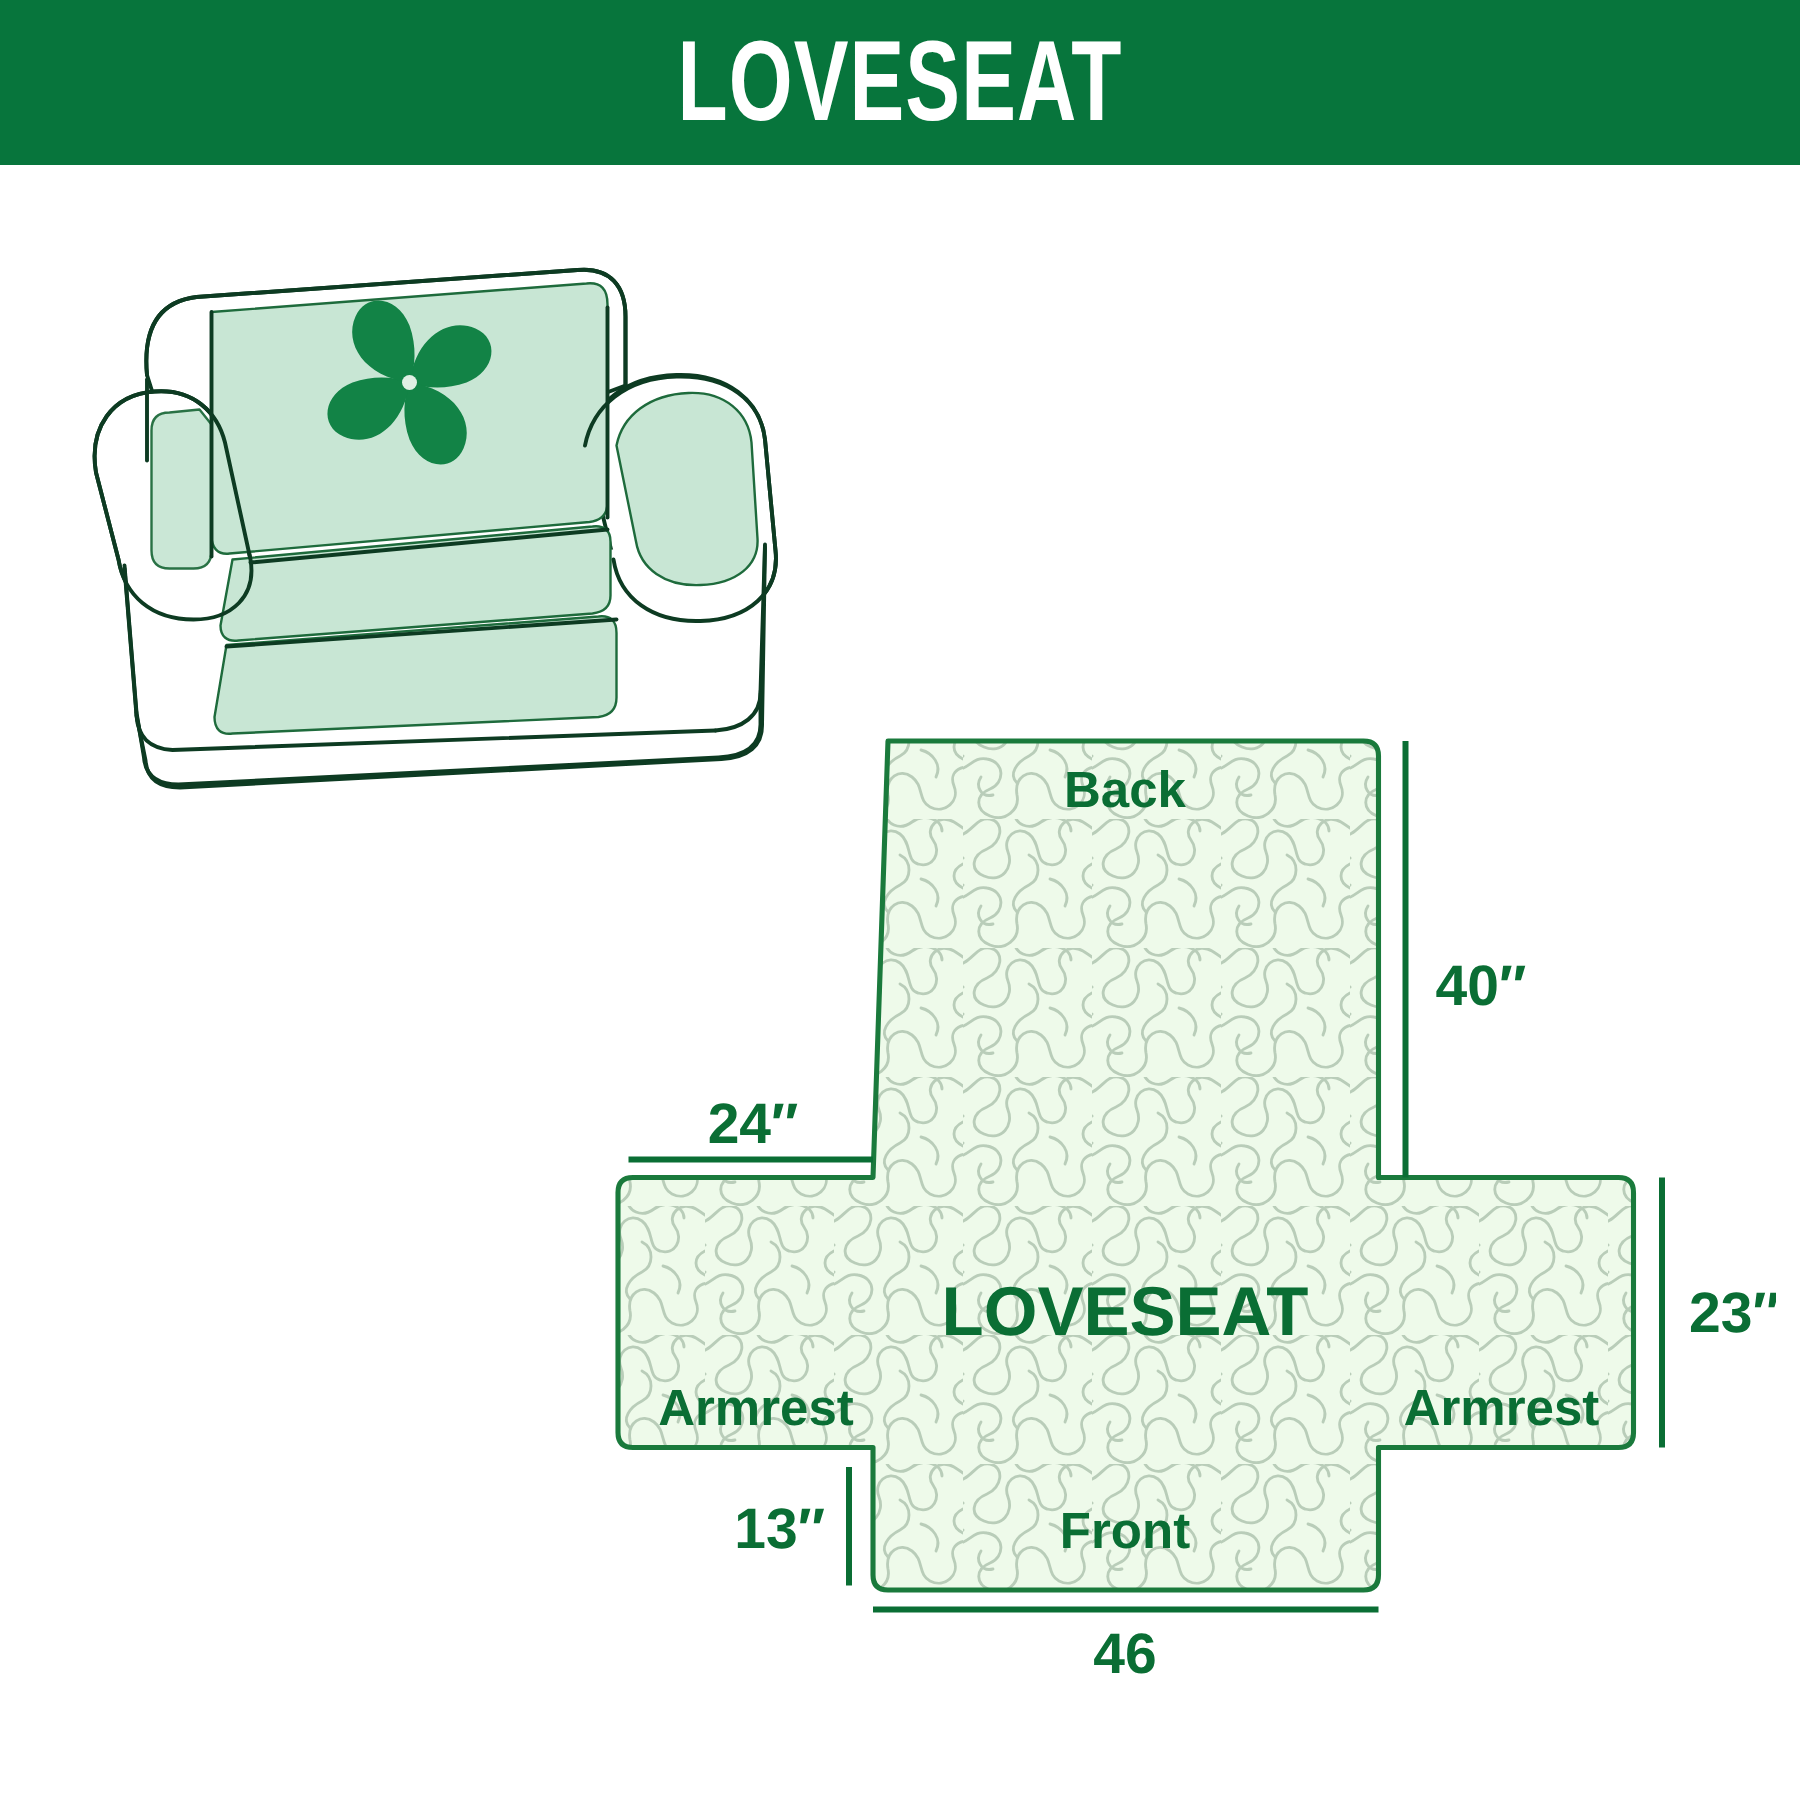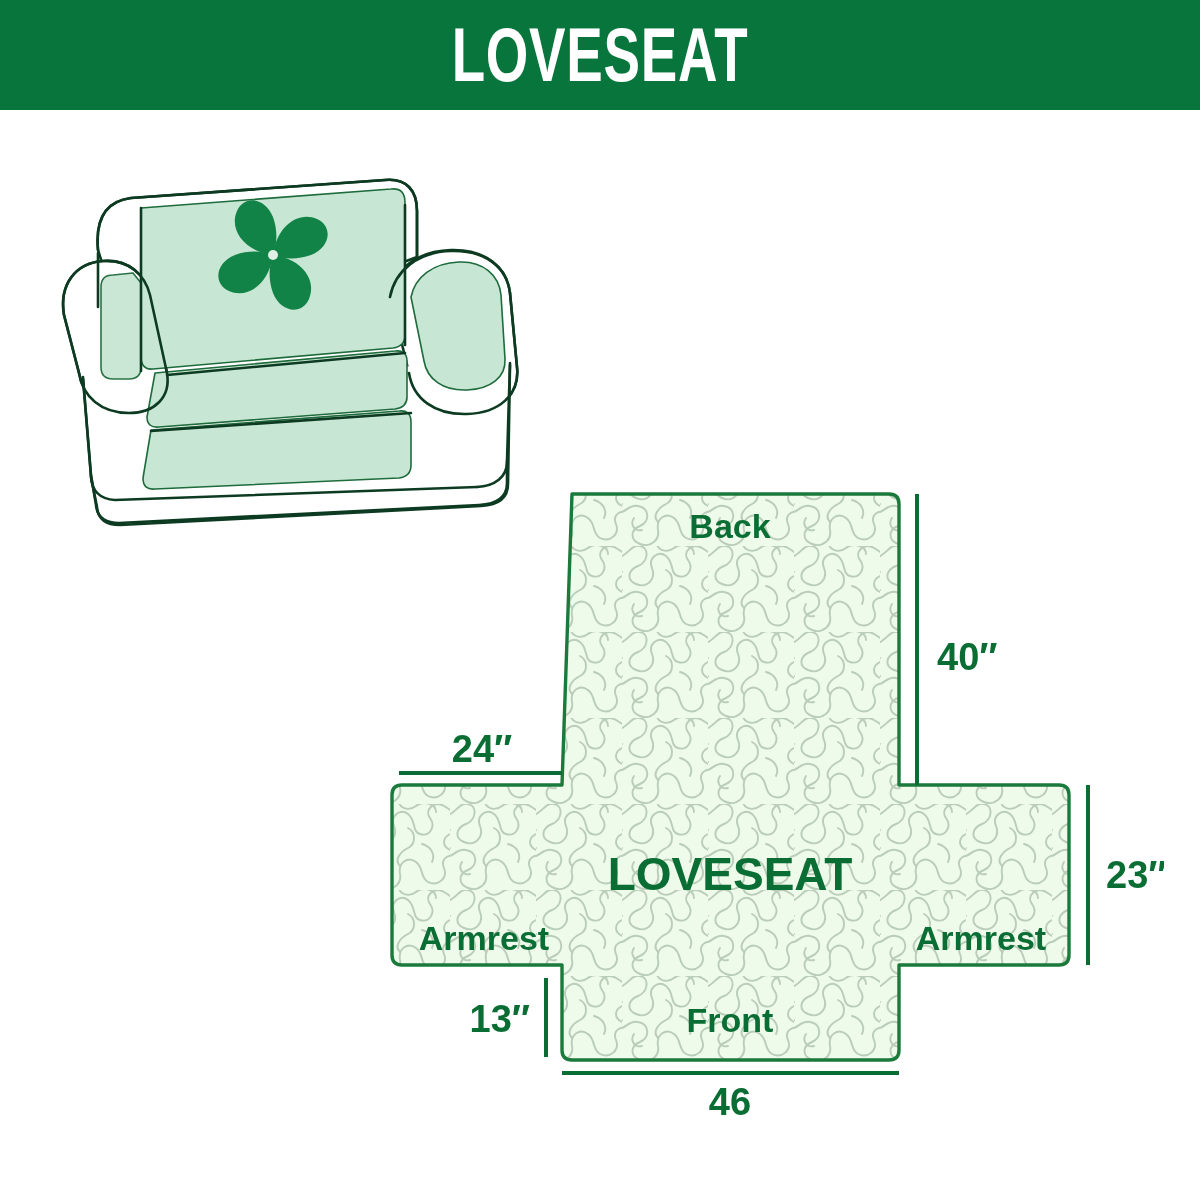--- a/index.html
+++ b/index.html
@@ -11,21 +11,21 @@
        background:#07753c;display:flex;align-items:center;justify-content:center;}
   #header-title{color:#ffffff;font-weight:700;font-size:76px;line-height:76px;
        letter-spacing:1px;transform:scaleX(.72);transform-origin:center center;
        white-space:nowrap;font-family:"Liberation Sans","DejaVu Sans",sans-serif;}
 
   
   #sofa-illustration{position:absolute;left:55px;top:145px;width:620px;height:400px;}
   #sofa-illustration svg{display:block;width:100%;height:100%;}
 
   
-  #pattern-diagram{position:absolute;left:364px;top:460px;width:800px;height:680px;}
+  #pattern-diagram{position:absolute;left:384px;top:460px;width:800px;height:680px;}
   #pattern-diagram svg{display:block;width:100%;height:100%;}
 
   .dim-label{fill:#0a6e34;font-weight:700;font-family:"Liberation Sans","DejaVu Sans",sans-serif;}
   .panel-label{fill:#0a6e34;font-weight:700;font-family:"Liberation Sans","DejaVu Sans",sans-serif;}
 </style>
 </head>
 <body>
 
 <div id="header-banner">
   <div id="header-title">LOVESEAT</div>

